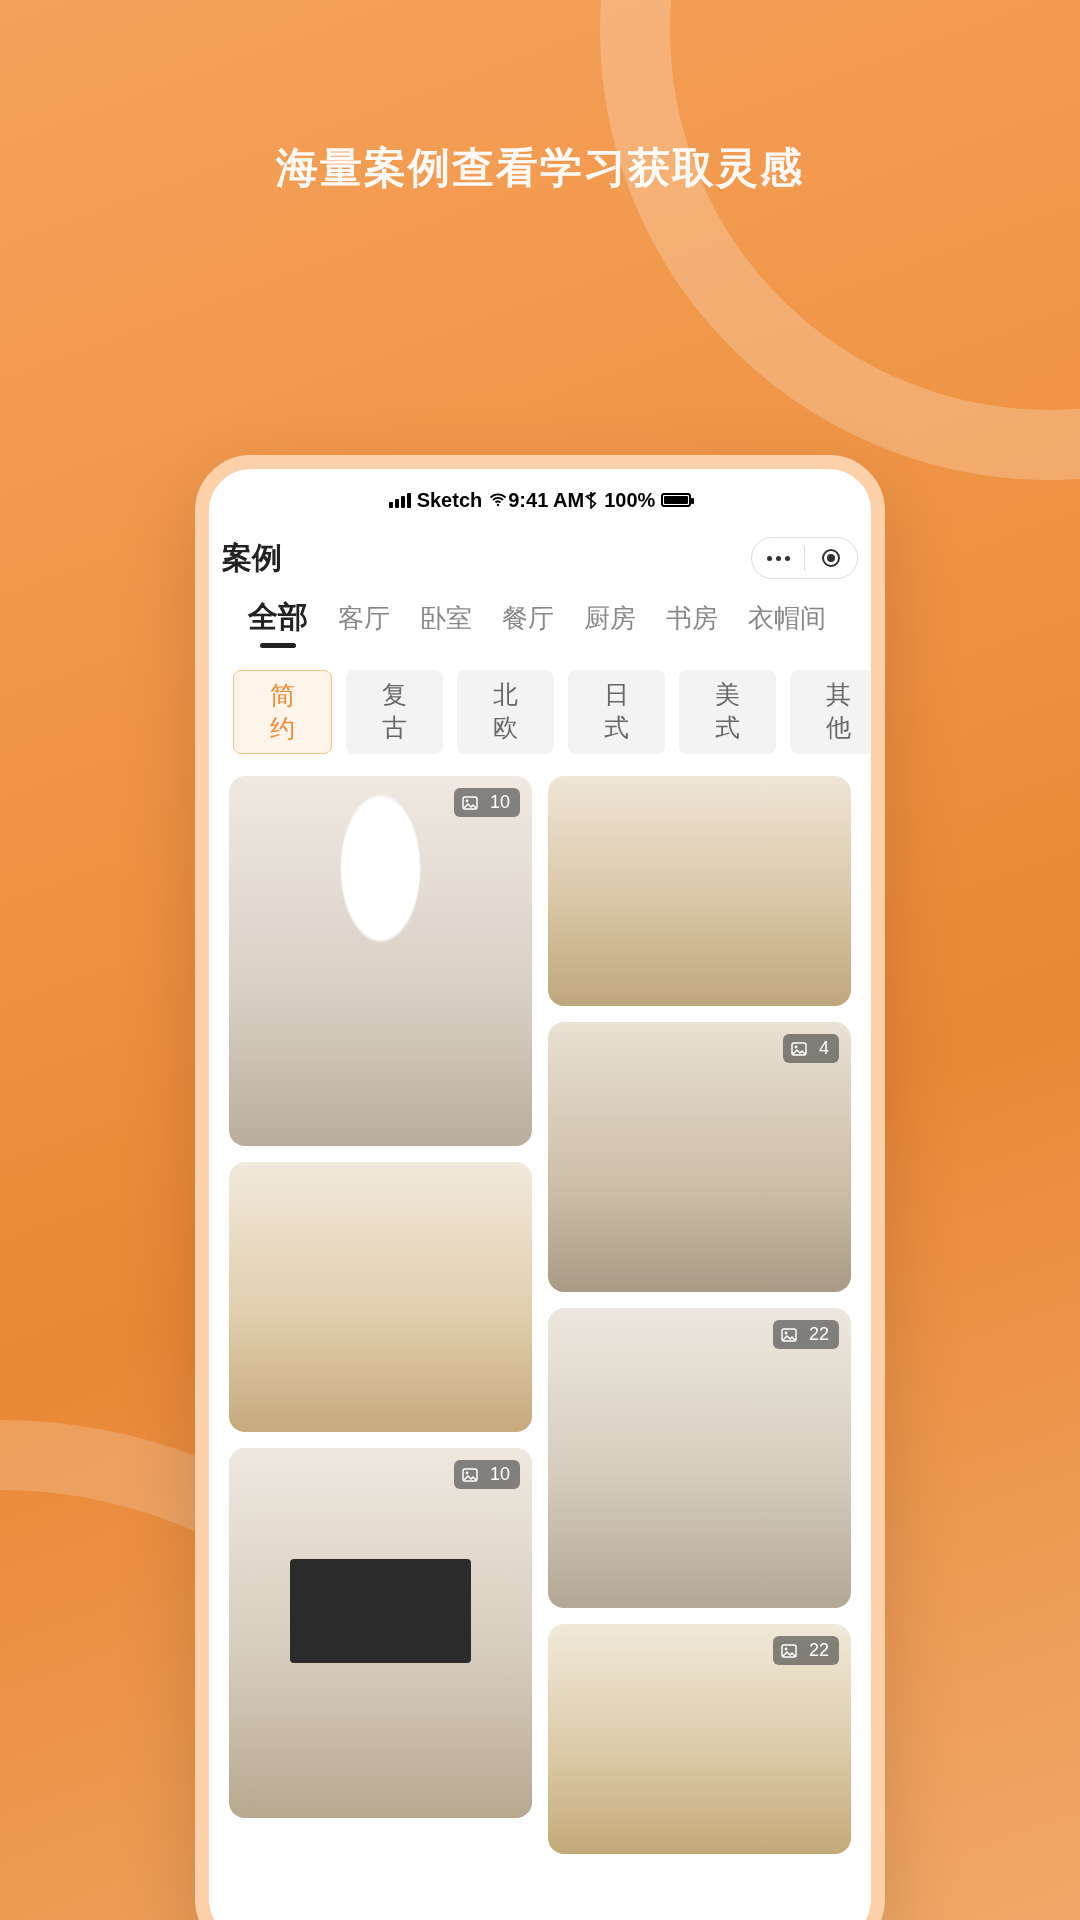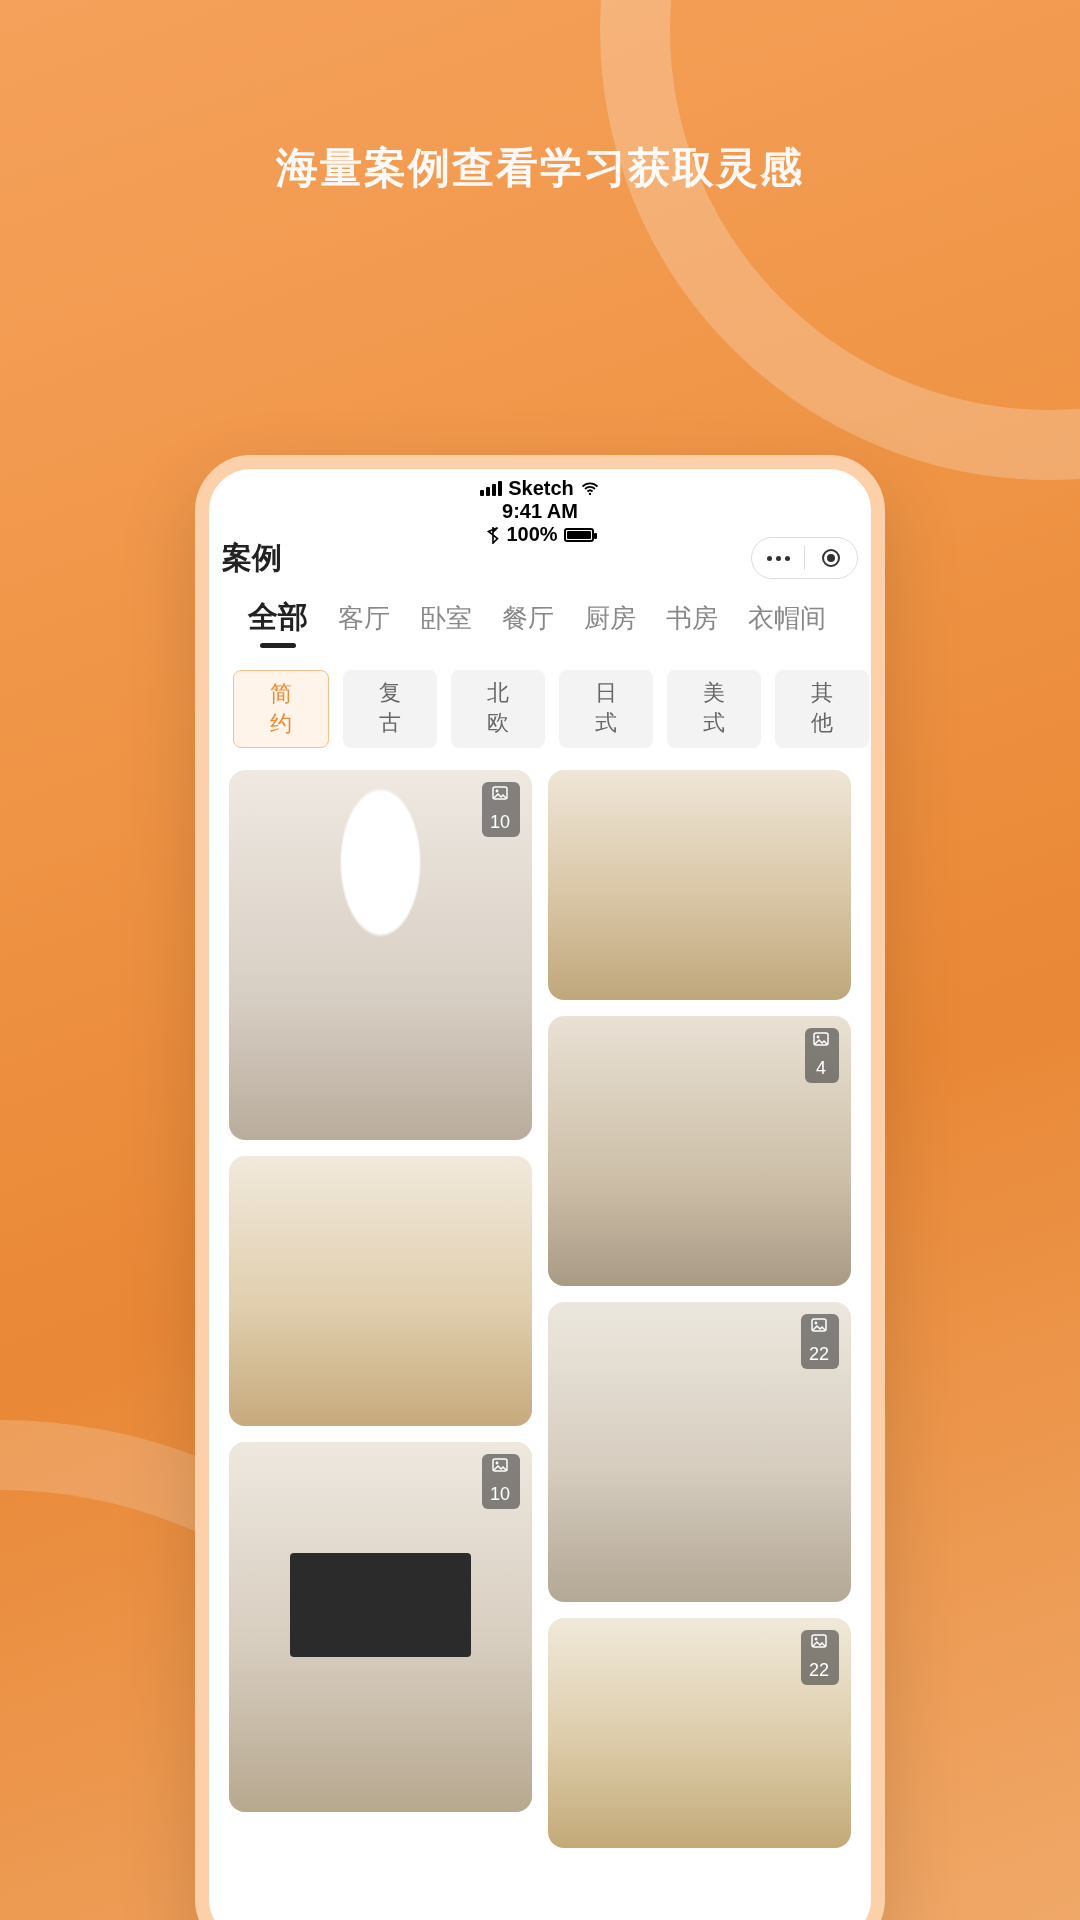--- a/index.html
+++ b/index.html
@@ -54,27 +54,26 @@
     background: #fff;
     border-radius: 56px;
     border: 14px solid #fcd0a8;
     overflow: hidden;
     box-shadow: 0 30px 80px rgba(0,0,0,0.15);
   }
   .statusbar {
     height: 46px;
     display: flex;
     align-items: center;
-    justify-content: flex-start;
+    justify-content: center;
     padding: 0 24px;
     font-size: 20px;
     font-weight: 600;
     color: #000;
     margin-top: 8px;
-    flex-direction: column;
   }
   .sb-left, .sb-right { display: flex; align-items: center; gap: 6px; }
   .sb-center { font-weight: 600; }
   .bars { display: inline-flex; align-items: flex-end; gap: 2px; }
   .bars span { width: 4px; background: #000; border-radius: 1px; }
   .bars span:nth-child(1){height:6px} .bars span:nth-child(2){height:9px}
   .bars span:nth-child(3){height:12px} .bars span:nth-child(4){height:15px}
   .wifi-svg { width: 20px; height: 20px; }
   .battery { width: 30px; height: 14px; border: 2px solid #000; border-radius: 3px; position: relative; }
   .battery::after { content:""; position:absolute; right:-5px; top:3px; width:3px; height:6px; background:#000; border-radius:1px; }
@@ -104,21 +103,21 @@
   }
   .tab { font-size: 26px; color: #888; white-space: nowrap; position: relative; }
   .tab.active { font-size: 30px; color: #222; font-weight: 700; }
   .tab.active::after {
     content:""; position:absolute; left:50%; transform:translateX(-50%);
     bottom:-10px; width:36px; height:5px; background:#222; border-radius:3px;
   }
 
   .chips { display:flex; gap:14px; padding: 22px 24px 16px; overflow:hidden; }
   .chip {
-    padding: 8px 36px; border-radius: 8px; font-size: 22px;
+    padding: 8px 36px; border-radius: 8px; font-size: 25px;
     background:#f3f3f3; color:#666;text-align:right;
   }
   .chip.active { background:#fff4ea; color:#ed8a34; border:1px solid #f5c08a; }
 
   .grid {
     padding: 6px 20px 0;
     column-count: 2;
     column-gap: 16px;
   }
   .card {
@@ -127,21 +126,21 @@
     border-radius: 16px;
     overflow: hidden;
     position: relative;
     background:#d9d2c9;
   }
   .badge {
     position:absolute; top:12px; right:12px;
     background: rgba(60,60,60,0.6);
     color:#fff; font-size:18px;
     padding:4px 10px 4px 8px; border-radius:6px;
-    display:flex; align-items:center; gap:12px;flex-direction:column;
+    display:flex; align-items:center; gap:12px;
   }
   .pic-ico { width:16px; height:14px; }
 
   
   .room { width:100%; display:block; }
   .r1 { height: 370px; background:
         radial-gradient(ellipse at 50% 25%, #fff 0 18%, transparent 19%),
         linear-gradient(#efe9e2, #d8cfc4 60%, #b9ac9c); }
   .r2 { height: 270px; background:
         linear-gradient(#e9e1d4, #cdbfa8 60%, #a89a84); }

